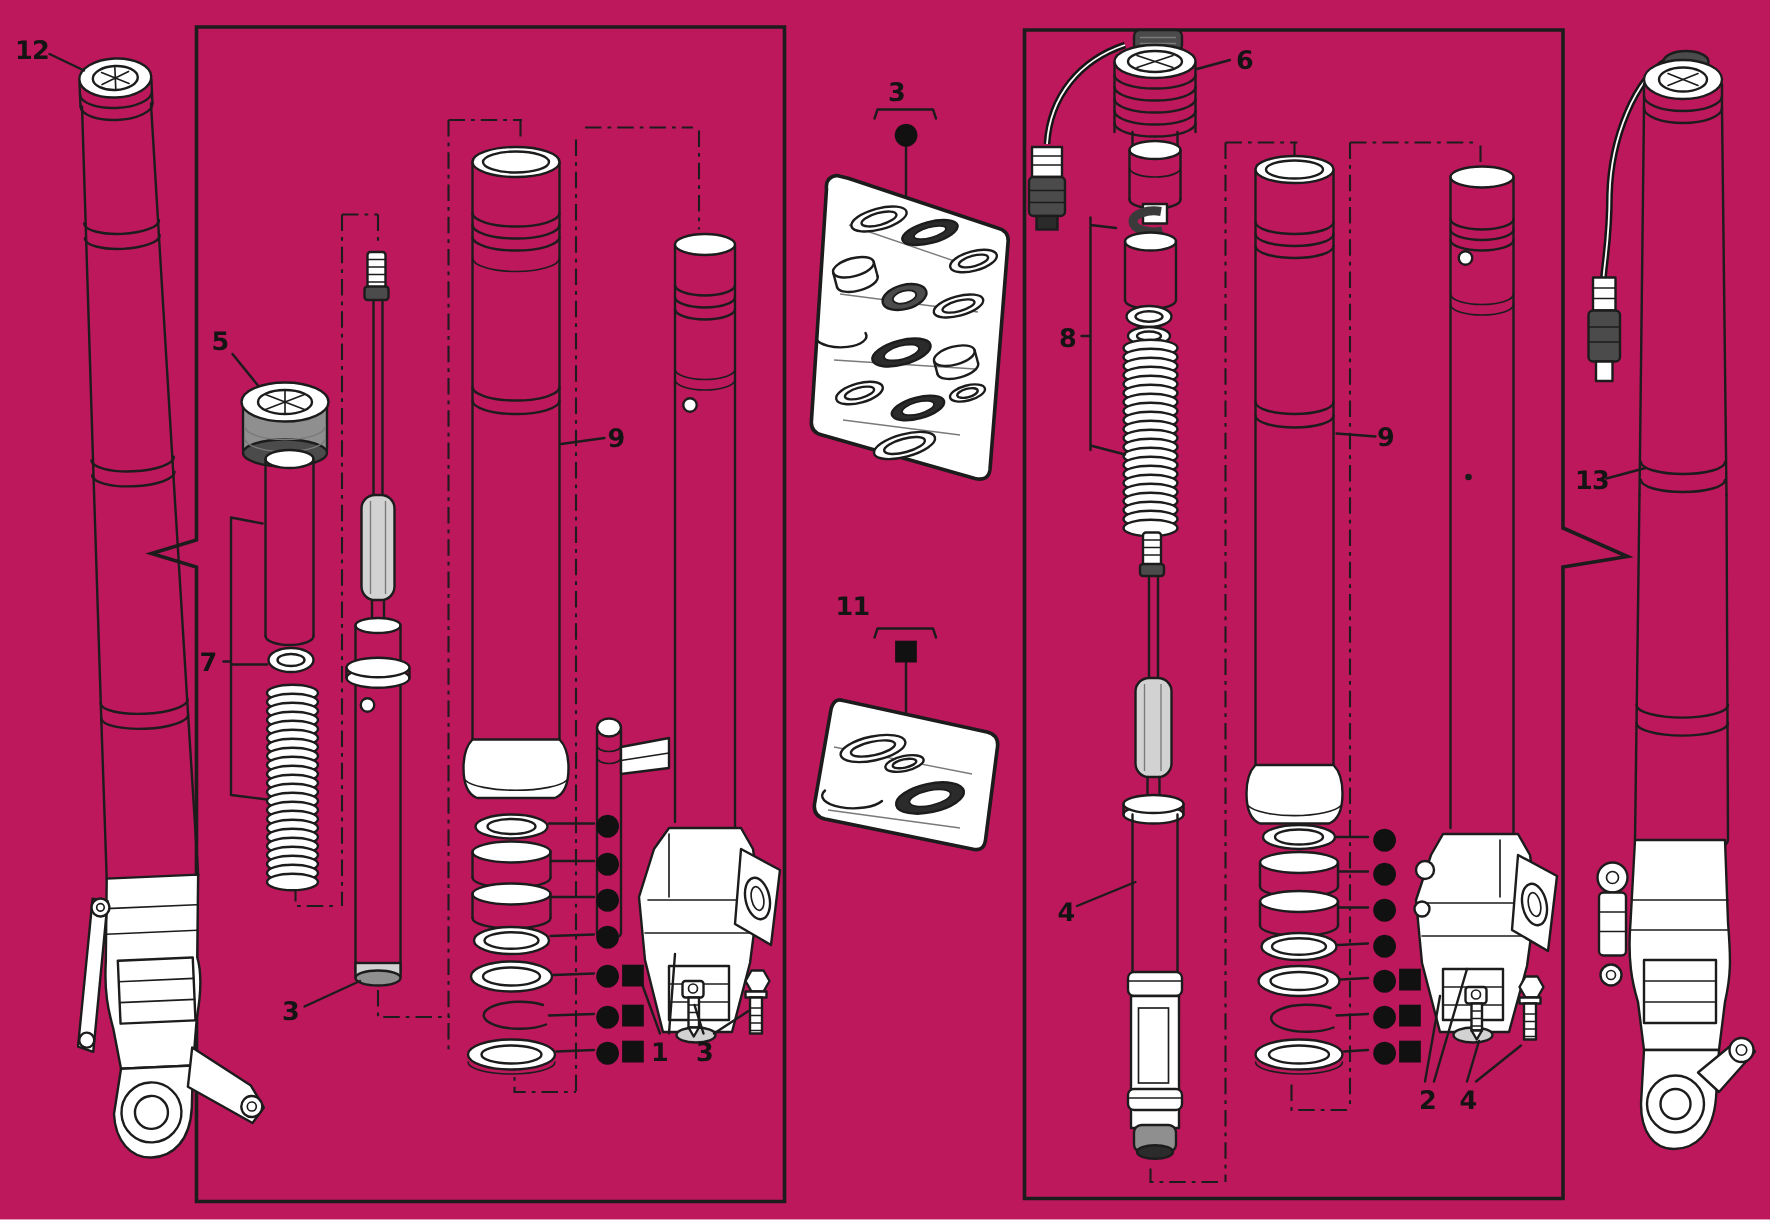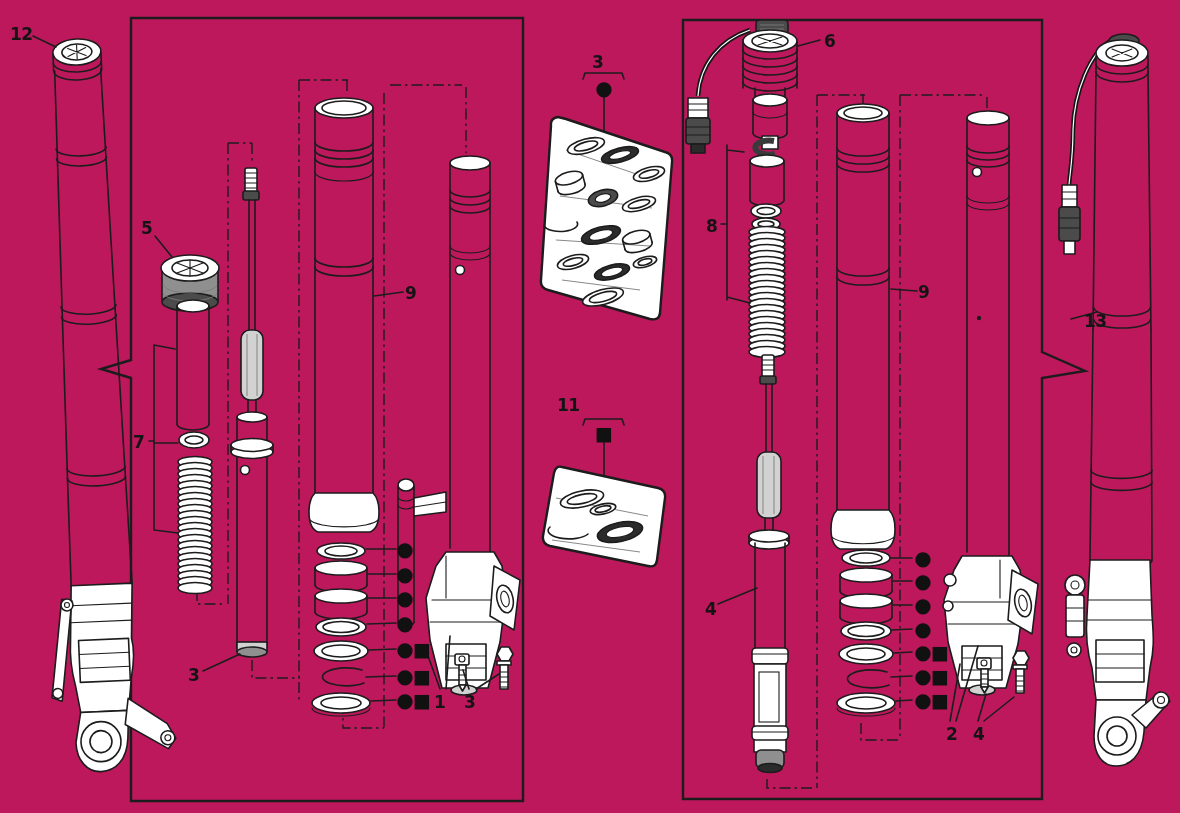--- a/index.html
+++ b/index.html
@@ -514,21 +514,21 @@
 <span class="co" style="left:434px;top:692px">1</span>
 <span class="co" style="left:464px;top:692px">3</span>
 <span class="co" style="left:592px;top:52px">3</span>
 <span class="co" style="left:557px;top:395px">11</span>
 <span class="co" style="left:824px;top:31px">6</span>
 <span class="co" style="left:706px;top:216px">8</span>
 <span class="co" style="left:705px;top:599px">4</span>
 <span class="co" style="left:918px;top:282px">9</span>
 <span class="co" style="left:946px;top:724px">2</span>
 <span class="co" style="left:973px;top:724px">4</span>
-<span class="co" style="left:1084px;top:311px">13</span>
+<span class="co" style="left:1050px;top:311px">13</span>
 
 <span class="sym" style="left:593px;top:77px">●</span>
 <span class="sym symsq" style="left:593px;top:422px">■</span>
 
 <span class="sym" style="left:394px;top:538px">●</span>
 <span class="sym" style="left:394px;top:563px">●</span>
 <span class="sym" style="left:394px;top:587px">●</span>
 <span class="sym" style="left:394px;top:612px">●</span>
 <span class="sym" style="left:394px;top:638px">●</span>
 <span class="sym symsq" style="left:411px;top:638px">■</span>

